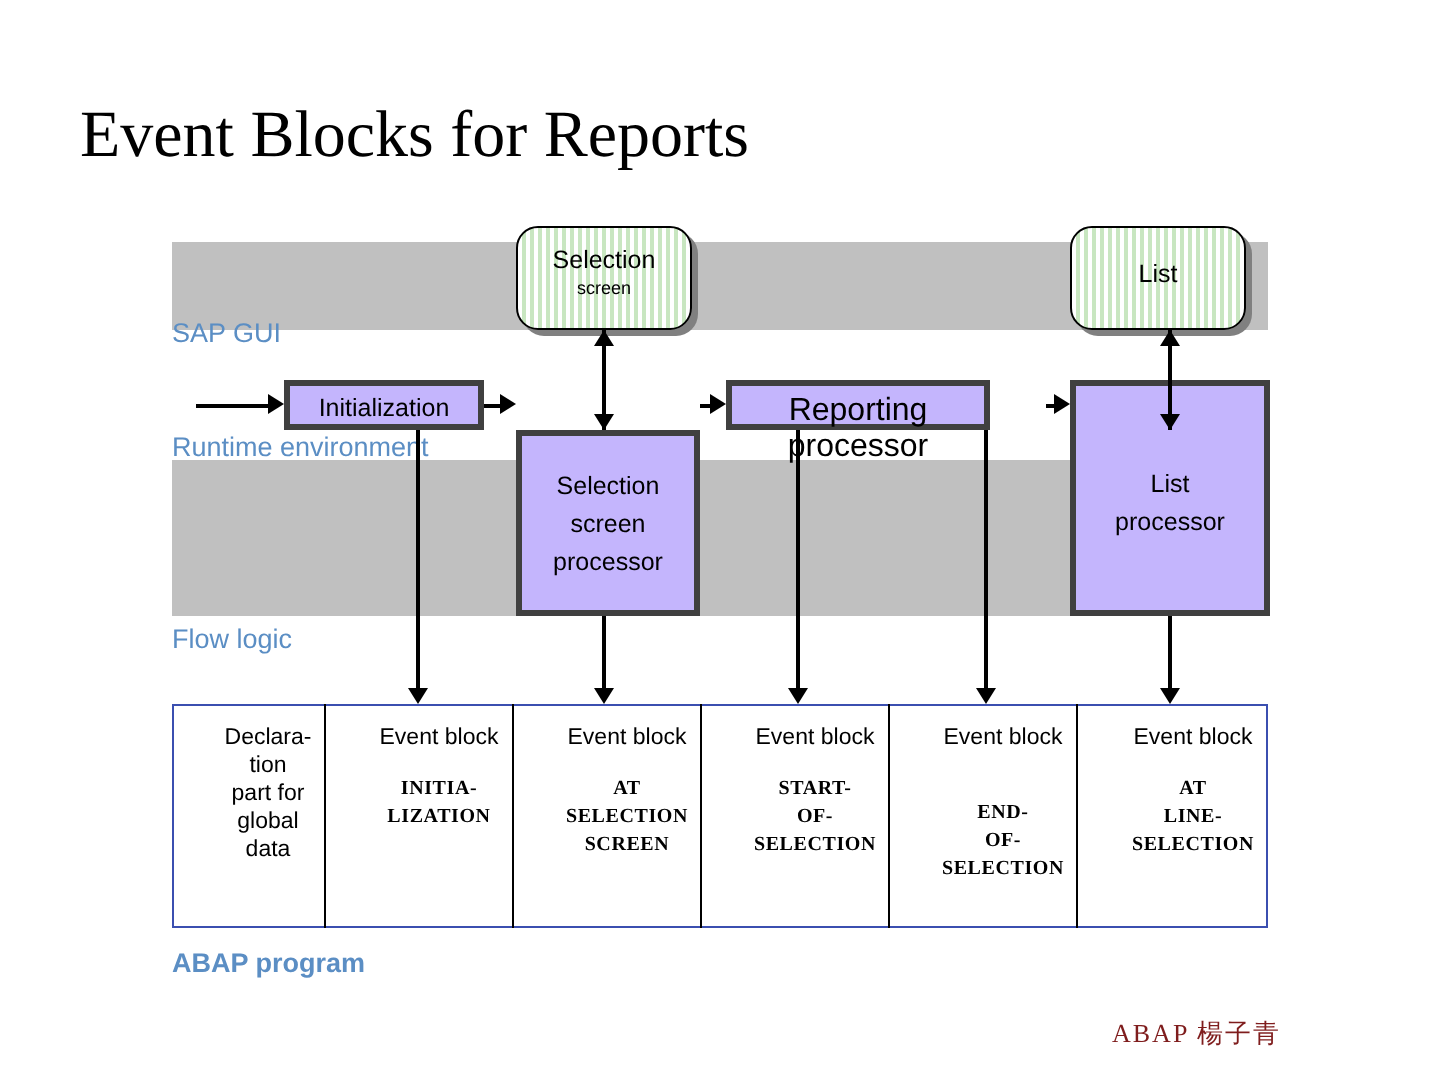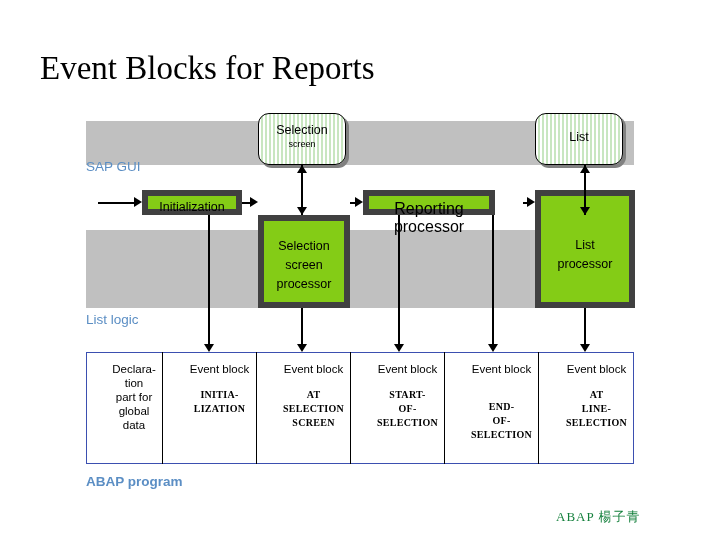--- a/index.html
+++ b/index.html
@@ -25,21 +25,21 @@
     box-shadow:3px 3px 0 #808080;
     text-align:center;
   }
   .roundbox .big{font-size:12.5px;color:#000;display:block;}
   .roundbox .small{font-size:9px;color:#000;display:block;margin-top:2px;}
 
   #selection-screen-box{left:258px;top:113px;width:88px;height:52px;padding-top:9px;box-sizing:border-box;}
   #list-box{left:535px;top:113px;width:88px;height:52px;padding-top:16px;box-sizing:border-box;}
 
   
-  .wbox{position:absolute;border:6px solid #404040;background:#84cc16;text-align:center;box-sizing:border-box;}
+  .wbox{position:absolute;border:3px solid #404040;background:#c4b5fd;text-align:center;box-sizing:border-box;}
   #initialization-box{left:142px;top:190px;width:100px;height:25px;padding-top:4px;font-size:12.5px;}
   #reporting-processor-box{left:363px;top:190px;width:132px;height:25px;padding-top:4px;font-size:16px;}
   #selection-screen-processor-box{left:258px;top:215px;width:92px;height:93px;padding-top:16px;font-size:12.5px;line-height:19px;}
   #list-processor-box{left:535px;top:190px;width:100px;height:118px;padding-top:40px;font-size:12.5px;line-height:19px;}
 
   
   .bluelabel{position:absolute;color:#5b8ec4;font-size:13.5px;}
   #label-sap-gui{left:86px;top:159px;}
   #label-runtime{left:86px;top:216px;}
   #label-flow-logic{left:86px;top:312px;}
@@ -54,21 +54,21 @@
   .cell.last{border-right:none;}
 
   
   .arrow-line{position:absolute;background:#000;}
   .arrow-head{position:absolute;width:0;height:0;}
   .ah-down{border-left:5px solid transparent;border-right:5px solid transparent;border-top:8px solid #000;}
   .ah-up{border-left:5px solid transparent;border-right:5px solid transparent;border-bottom:8px solid #000;}
   .ah-right{border-top:5px solid transparent;border-bottom:5px solid transparent;border-left:8px solid #000;}
 
   
-  #footer-author{position:absolute;left:556px;top:508px;font-family:"Liberation Serif",serif;font-size:13px;color:#15803d;letter-spacing:1px;}
+  #footer-author{position:absolute;left:556px;top:508px;font-family:"Liberation Serif",serif;font-size:13px;color:#7f1d1d;letter-spacing:1px;}
   #footer-page{position:absolute;left:688px;top:538px;font-family:"Liberation Serif",serif;font-size:13px;color:#000;}
 </style>
 </head>
 <body>
 
 <div id="page">
 
   <div class="title">Event Blocks for Reports</div>
 
   <div class="band band1"></div>
@@ -77,21 +77,22 @@
   <div class="roundbox" id="selection-screen-box">
     <span class="big">Selection</span>
     <span class="small">screen</span>
   </div>
 
   <div class="roundbox" id="list-box">
     <span class="big">List</span>
   </div>
 
   <div class="bluelabel" id="label-sap-gui">SAP GUI</div>
-  <div class="bluelabel" id="label-flow-logic">List logic</div>
+  <div class="bluelabel" id="label-runtime">Runtime environment</div>
+  <div class="bluelabel" id="label-flow-logic">Flow logic</div>
   <div class="bluelabel" id="label-abap-program">ABAP program</div>
 
   <div class="wbox" id="initialization-box">Initialization</div>
   <div class="wbox" id="reporting-processor-box">Reporting processor</div>
 
   <div class="wbox" id="selection-screen-processor-box">
     <span>Selection</span><br>
     <span>screen</span><br>
     <span>processor</span>
   </div>

